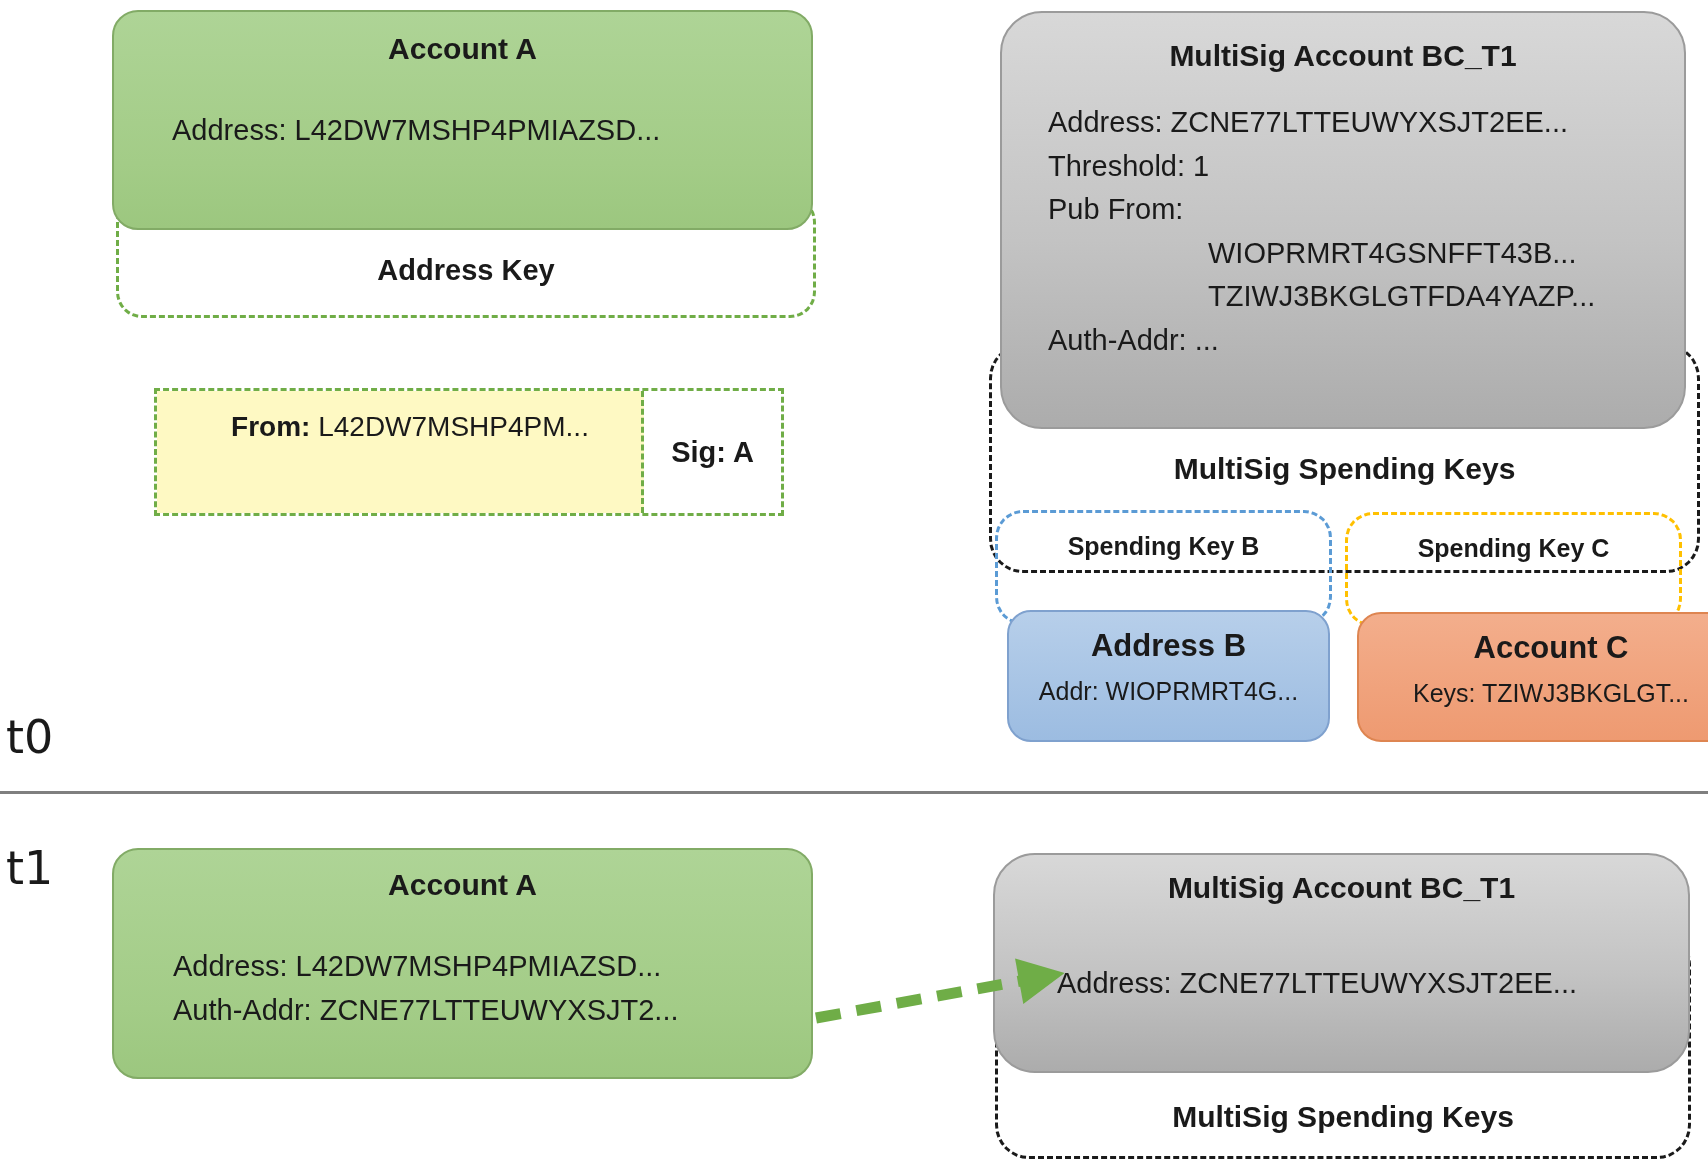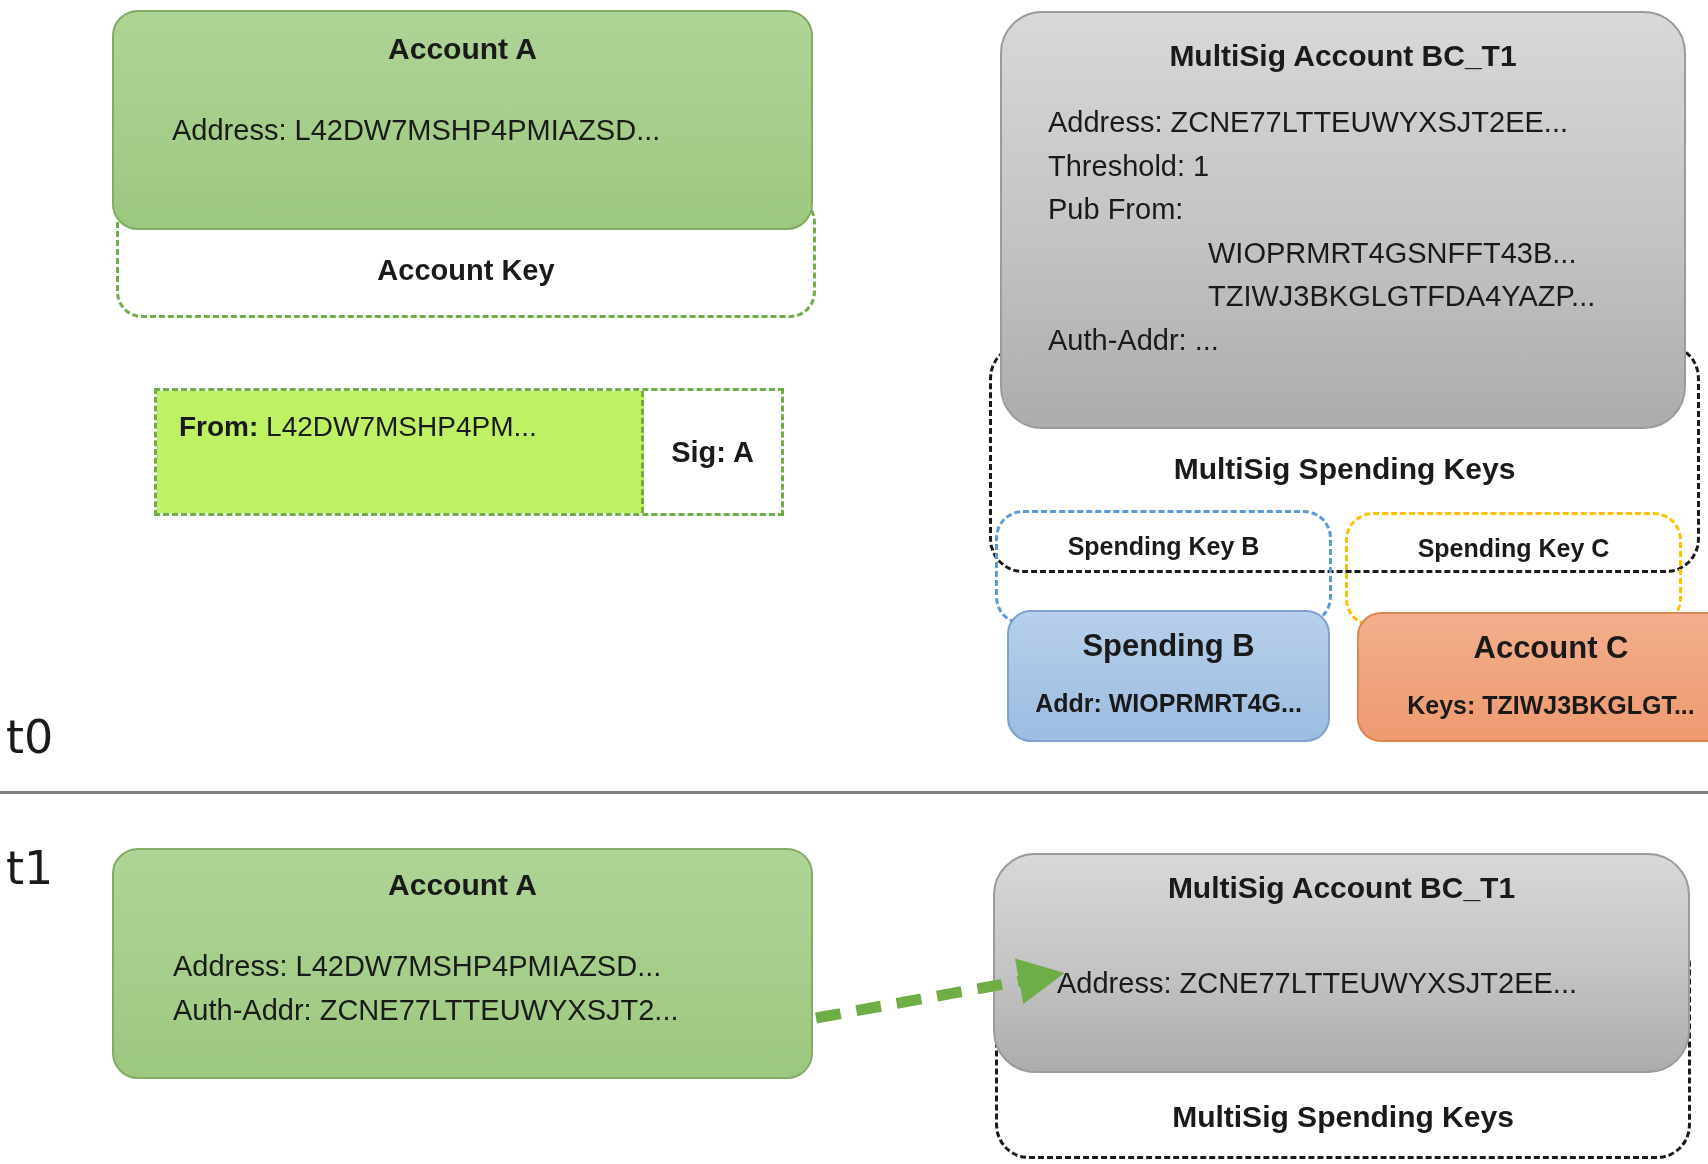--- a/index.html
+++ b/index.html
@@ -41,42 +41,42 @@
 
   
   .sk-a{left:116px;top:196px;width:700px;height:122px;}
   .sk-a .small-label{font-size:29px;padding-top:56px;}
   .acct-a-t0{left:112px;top:10px;width:701px;height:220px;}
   .acct-a-t0 .title{padding-top:20px;}
   .acct-a-t0 .body-line{margin-top:42px;padding-left:58px;}
 
   .txn{left:154px;top:388px;width:630px;height:128px;display:flex;z-index:2;}
   .txn-green{
-    width:487px;height:100%;background:#bef264;
-    border-right:3px dashed #70ad47;padding:14px 0 0 22px;box-sizing:border-box;
+    width:487px;height:100%;background:#fef9c3;
+    border-right:3px dashed #70ad47;padding:14px 0 0 22px;box-sizing:border-box;text-align:center;
   }
   .txn-line{font-size:28px;line-height:44px;white-space:nowrap;}
   .txn-line b{font-weight:700;}
   .txn-sig{flex:1;display:flex;align-items:center;justify-content:center;
     font-size:29px;font-weight:700;}
 
   
   .ms-dash-t0{left:989px;top:344px;width:711px;height:229px;}
   .ms-keys-h-t0{left:989px;top:452px;width:711px;}
   .gray-t0{left:1000px;top:11px;width:686px;height:418px;}
   .gray-t0 .title{padding-top:26px;}
   .gray-t0 .gray-body{margin-top:28px;padding-left:46px;line-height:43.5px;}
   .indent{padding-left:160px;}
   .skb{left:995px;top:510px;width:337px;height:115px;}
   .skc{left:1345px;top:512px;width:337px;height:115px;}
   .skb .small-label,.skc .small-label{padding-top:18px;}
   .acct-b{left:1007px;top:610px;width:323px;height:132px;}
   .acct-c{left:1357px;top:612px;width:388px;height:130px;}
   .acct-b .title,.acct-c .title{padding-top:17px;font-size:31px;}
-  .acct-b .addr-line,.acct-c .addr-line{margin-top:25px;font-weight:bold;}
+  .acct-b .addr-line,.acct-c .addr-line{margin-top:13px;}
 
   .t0-label{left:6px;top:712px;}
   .divider{left:0;top:791px;width:1708px;height:3px;background:#7f7f7f;z-index:5;}
   .t1-label{left:6px;top:843px;}
 
   
   .acct-a-t1{left:112px;top:848px;width:701px;height:231px;}
   .acct-a-t1 .title{padding-top:18px;}
   .acct-a-t1 .a-body{margin-top:42px;padding-left:59px;}
   .ms-dash-t1{left:995px;top:930px;width:696px;height:229px;}
@@ -86,21 +86,21 @@
   .gray-t1 .body-line{margin-top:56px;padding-left:62px;}
 
   .arrow-svg{left:804px;top:946px;width:300px;height:92px;z-index:6;}
 </style>
 </head>
 <body>
 
 <div class="canvas">
 
   <div class="abs dash-green sk-a">
-    <div class="small-label">Account Key</div>
+    <div class="small-label">Address Key</div>
   </div>
 
   <div class="abs green-box acct-a-t0">
     <div class="title">Account A</div>
     <div class="body-line">Address: L42DW7MSHP4PMIAZSD...</div>
   </div>
 
   <div class="abs dash-green txn" style="border-radius:0;">
     <div class="txn-green">
       <div class="txn-line"><b>From:</b><span style="white-space:pre"> L42DW7MSHP4PM...</span></div>
@@ -128,21 +128,21 @@
 
   <div class="abs dash-blue skb">
     <div class="small-label">Spending Key B</div>
   </div>
 
   <div class="abs dash-yellow skc">
     <div class="small-label">Spending Key C</div>
   </div>
 
   <div class="abs blue-box acct-b">
-    <div class="title">Spending B</div>
+    <div class="title">Address B</div>
     <div class="addr-line">Addr: WIOPRMRT4G...</div>
   </div>
 
   <div class="abs orange-box acct-c">
     <div class="title">Account C</div>
     <div class="addr-line">Keys: TZIWJ3BKGLGT...</div>
   </div>
 
   <div class="abs divider"></div>
 

